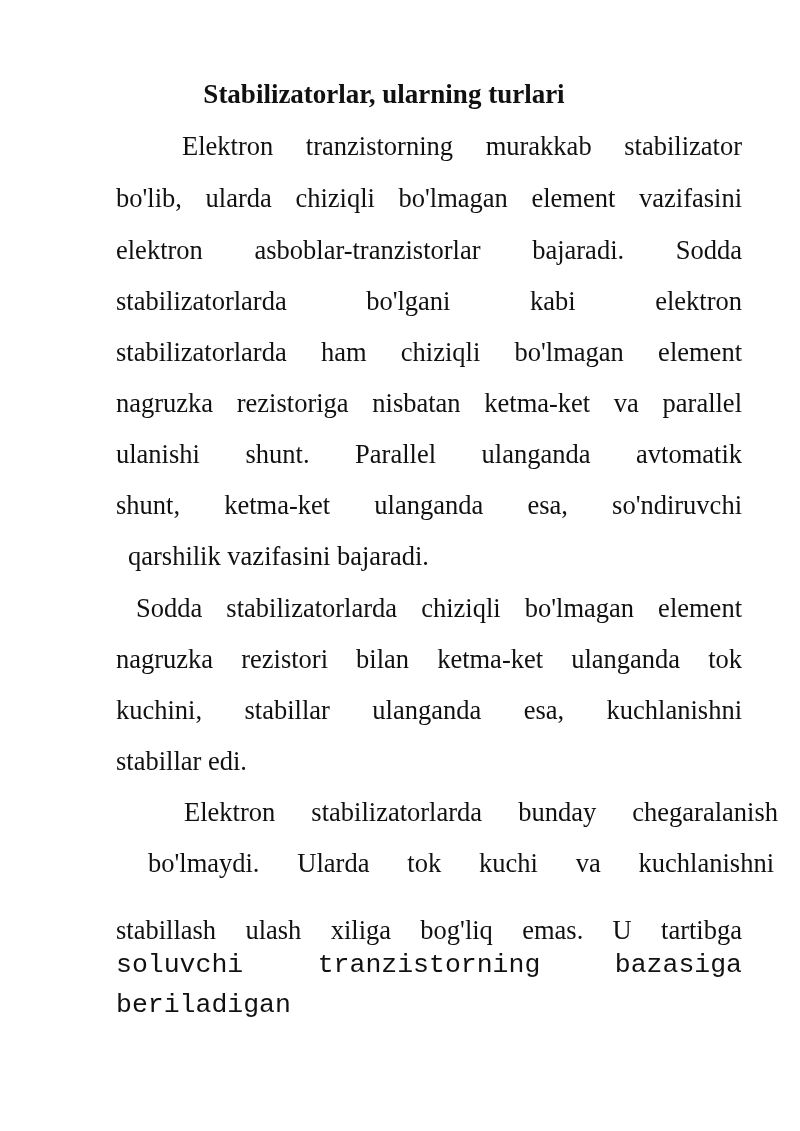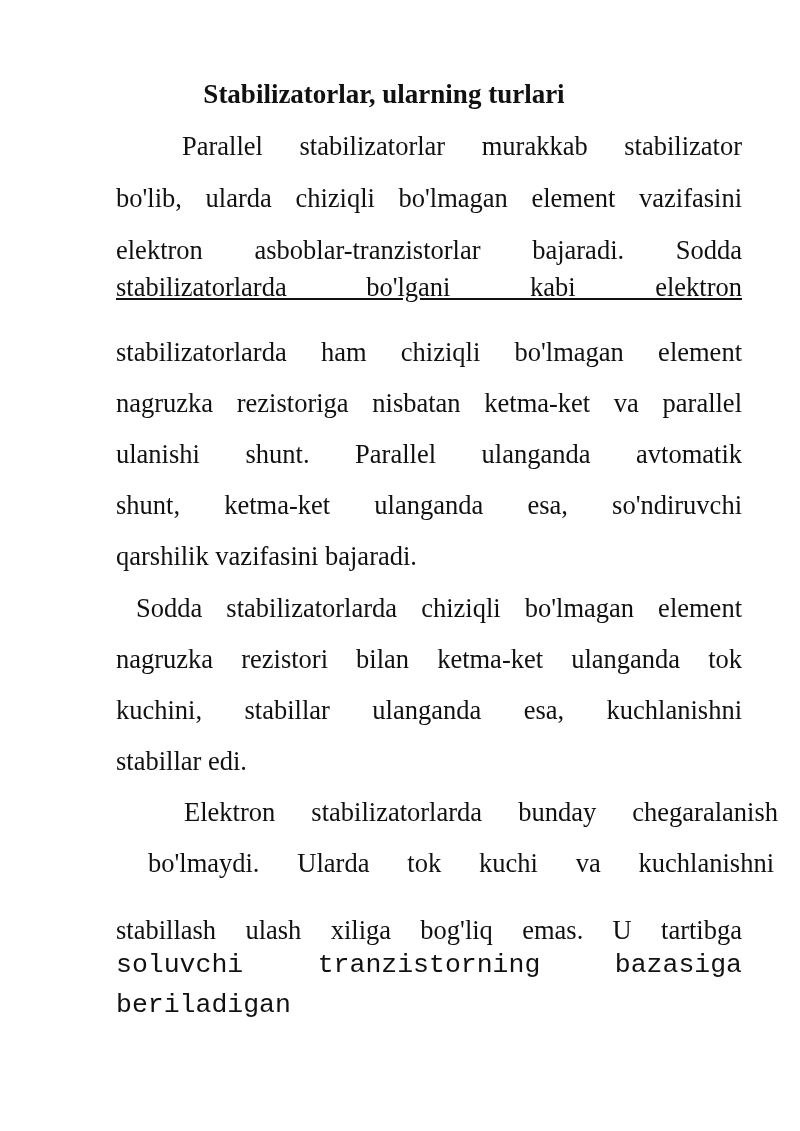--- a/index.html
+++ b/index.html
@@ -13,44 +13,44 @@
     .line.last { text-align-last: left; }
     .line span { display: block; white-space: normal; text-align: justify; text-align-last: inherit; }
   </style>
 </head>
 <body>
 
 <div>
   <div class="title">Stabilizatorlar, ularning turlari</div>
 
   <div class="line" style="top:126px; left:182px; width:560px;">
-      <span>Parallel stabilizatorlar murakkab stabilizator</span>
+      <span>Elektron tranzistorning murakkab stabilizator</span>
     </div>
   <div class="line" style="top:178px;">
       <span>bo'lib, ularda chiziqli bo'lmagan element vazifasini</span>
     </div>
   <div class="line" style="top:230px;">
       <span>elektron asboblar-tranzistorlar bajaradi. Sodda</span>
     </div>
-  <div class="line" style="top:267px;text-decoration:underline;">
+  <div class="line" style="top:281px;">
       <span>stabilizatorlarda bo'lgani kabi elektron</span>
     </div>
   <div class="line" style="top:332px;">
       <span>stabilizatorlarda ham chiziqli bo'lmagan element</span>
     </div>
   <div class="line" style="top:383px;">
       <span>nagruzka rezistoriga nisbatan ketma-ket va parallel</span>
     </div>
   <div class="line" style="top:434px;">
       <span>ulanishi shunt. Parallel ulanganda avtomatik</span>
     </div>
   <div class="line" style="top:485px;">
       <span>shunt, ketma-ket ulanganda esa, so'ndiruvchi</span>
     </div>
-  <div class="line last" style="top:536px;">
+  <div class="line last" style="top:536px;margin-left:12px;">
       <span>qarshilik vazifasini bajaradi.</span>
     </div>
 
   <div class="line" style="top:588px; left:136px; width:606px;">
       <span>Sodda stabilizatorlarda chiziqli bo'lmagan element</span>
     </div>
   <div class="line" style="top:639px;font-family:Liberation Serif, serif;">
       <span>nagruzka rezistori bilan ketma-ket ulanganda tok</span>
     </div>
   <div class="line" style="top:690px;">

